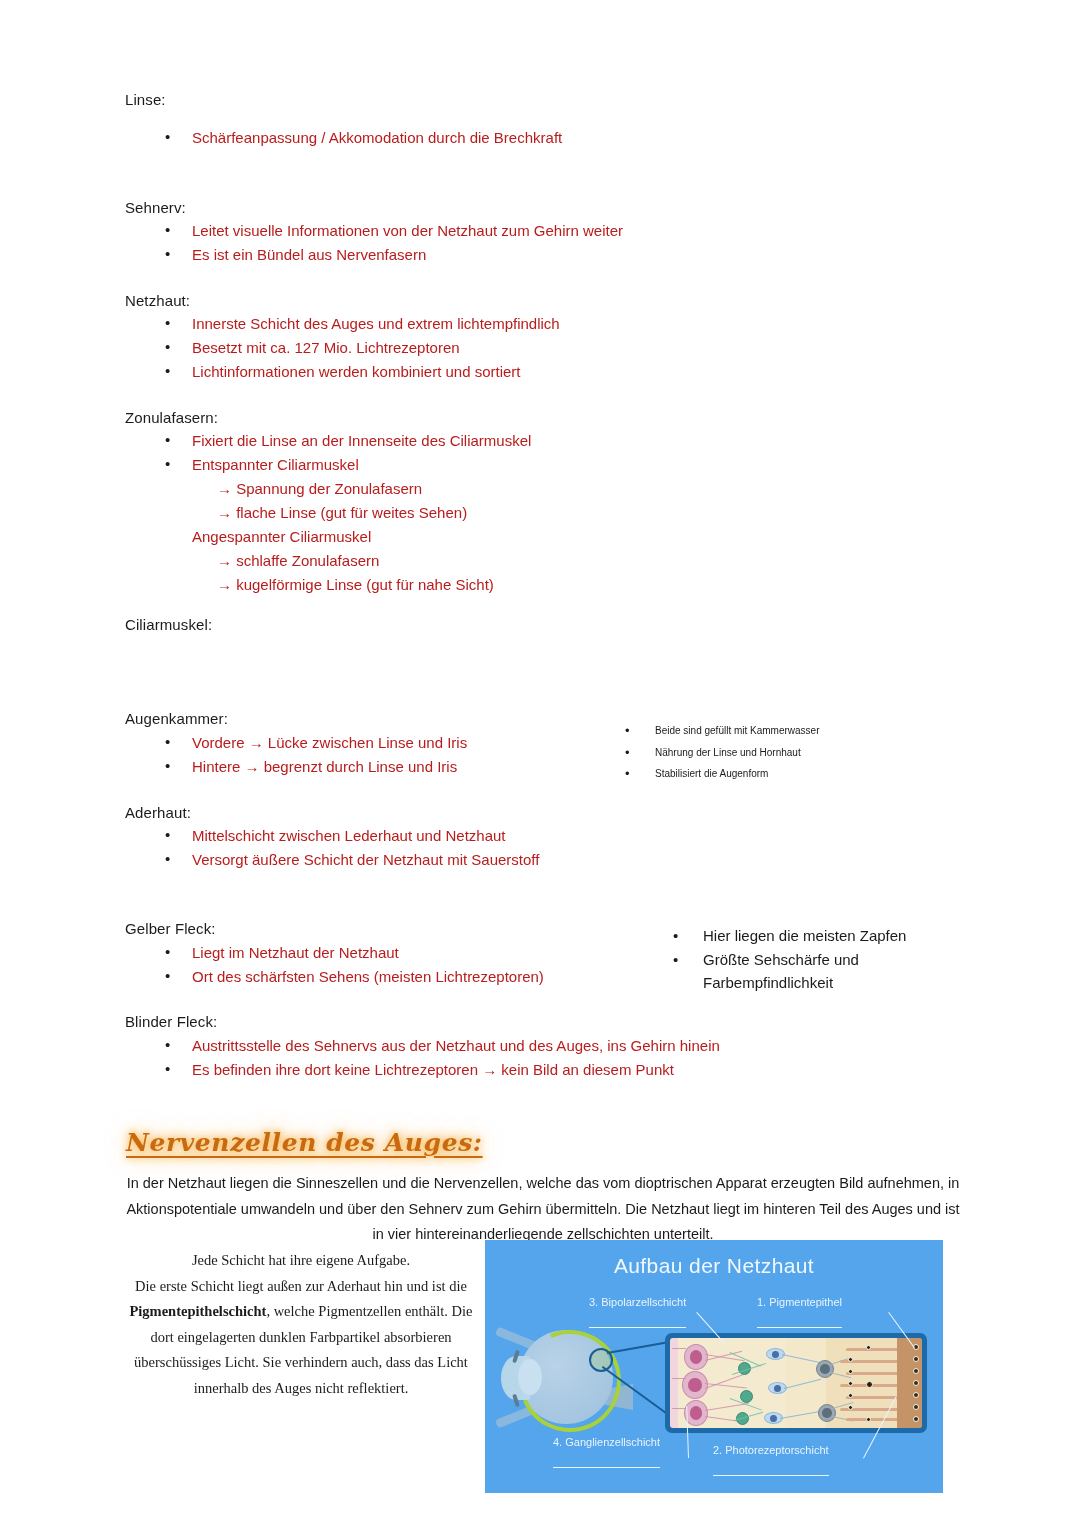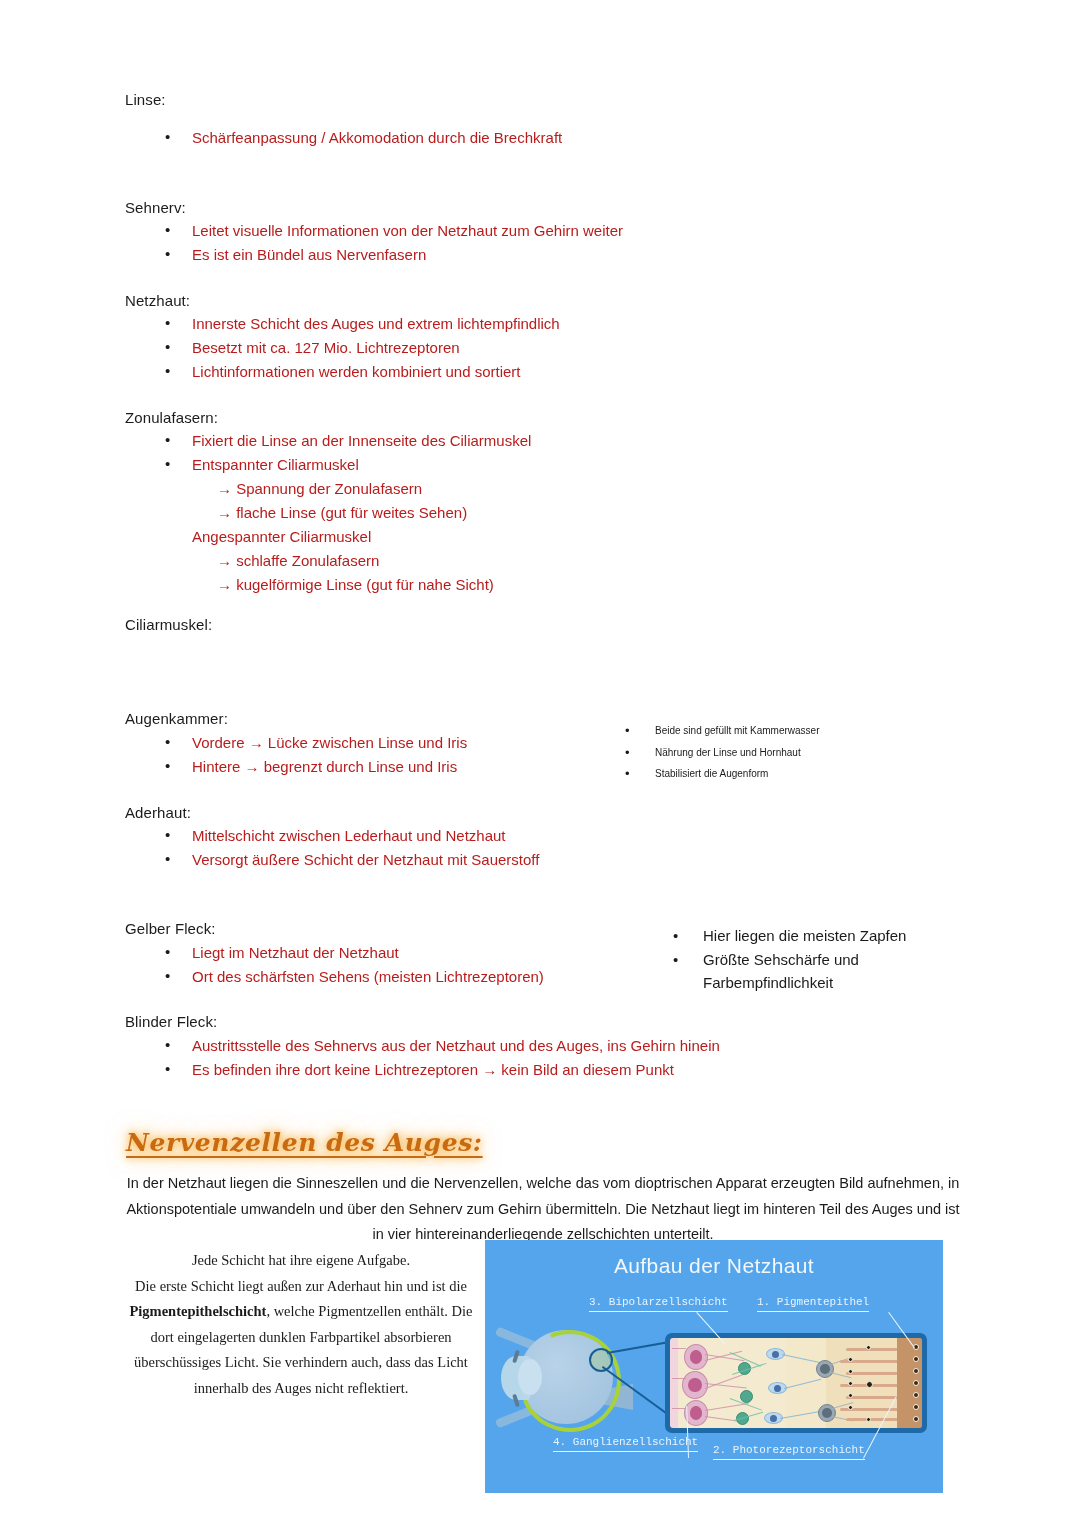--- a/index.html
+++ b/index.html
@@ -169,22 +169,21 @@
     font-weight: 400;
   }
 
   .fig-label {
     position: absolute;
     font-size: 11px;
     line-height: 14px;
     color: #eaf4fd;
     white-space: nowrap;
     border-bottom: 1.4px solid #eaf4fd;
-    padding-bottom: 2px;
-    font-family: Liberation Mono, monospace;
+    padding-bottom: 18px;
   }
   .lbl-bipolar { left: 104px; top: 55px; }
   .lbl-pigment { left: 272px; top: 55px; }
   .lbl-ganglion { left: 68px; top: 195px; text-align: center; }
   .lbl-photo   { left: 228px; top: 203px; }
 
   .leader {
     position: absolute;
     background: #eaf4fd;
     transform-origin: 0 0;

